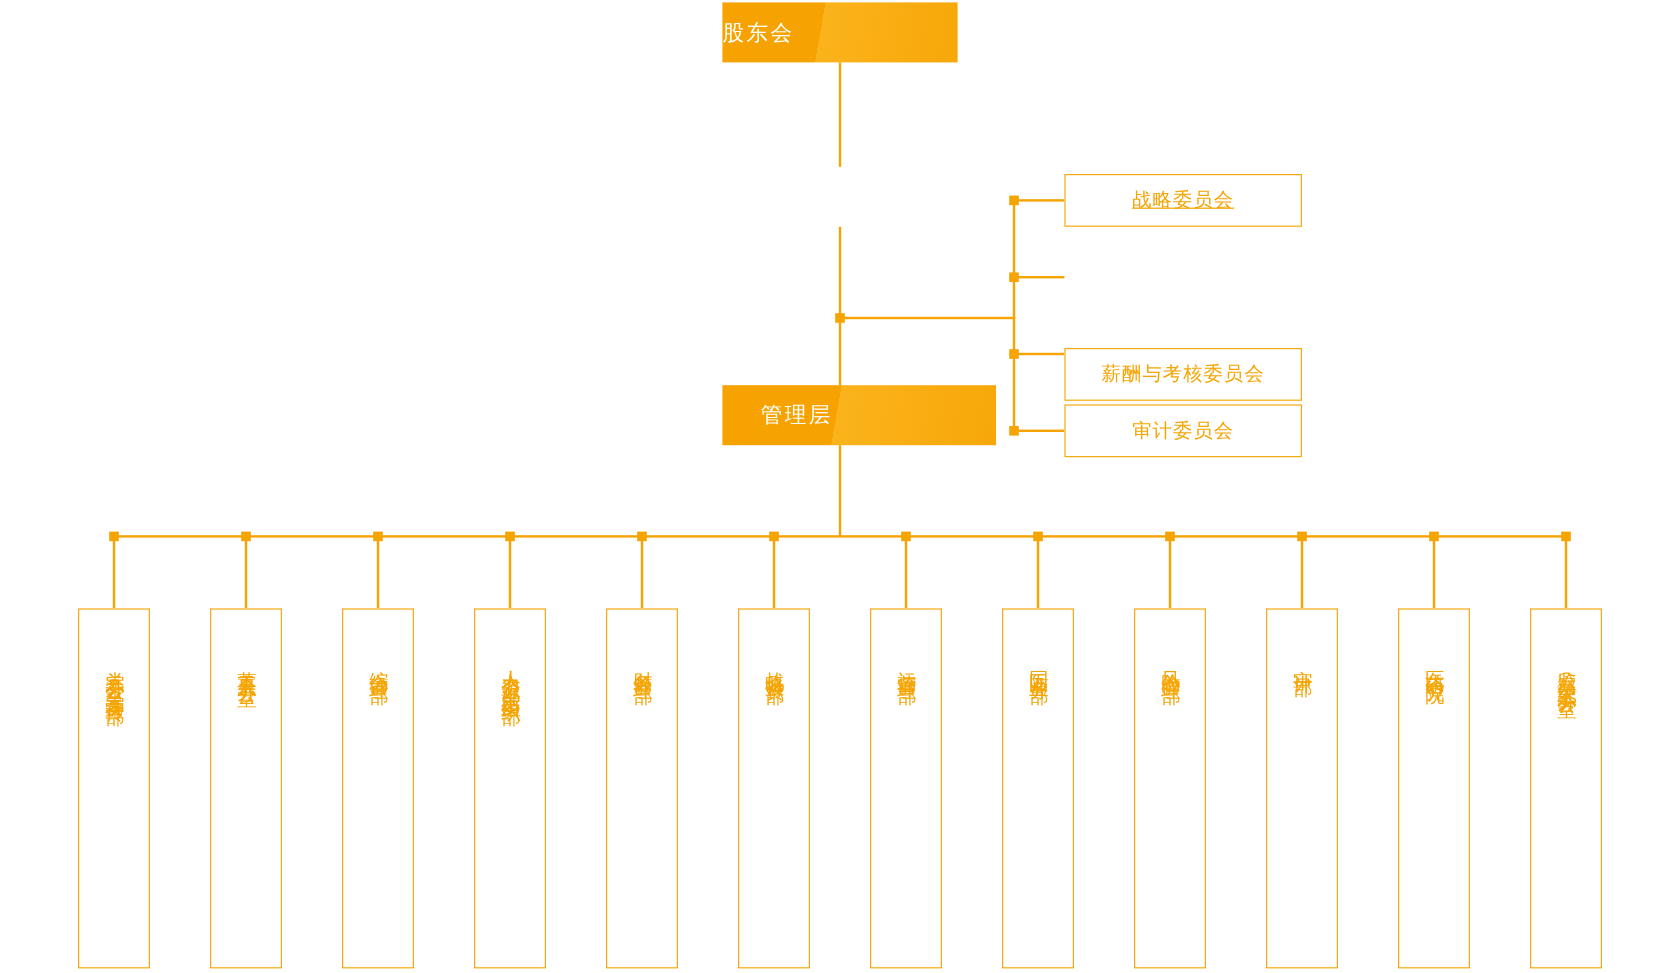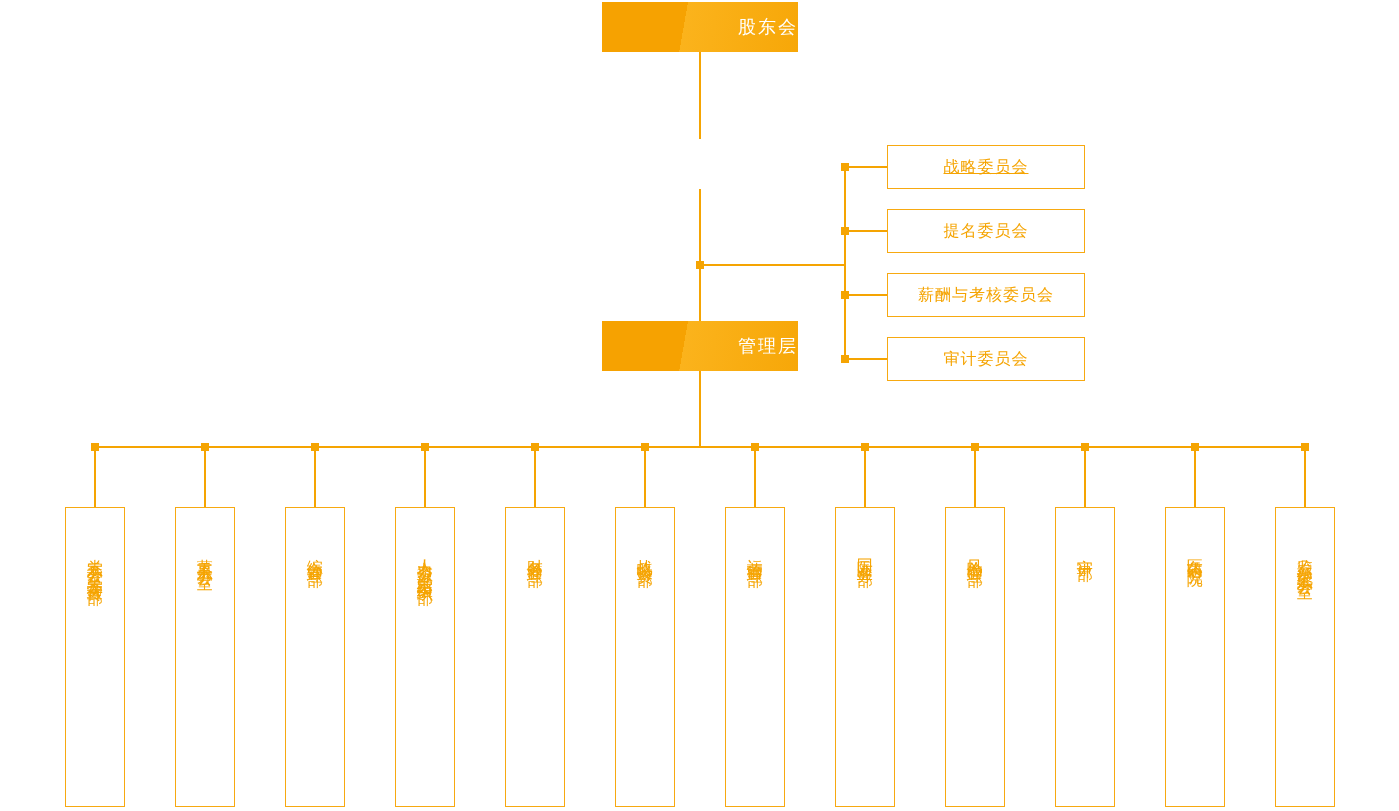--- a/index.html
+++ b/index.html
@@ -11,21 +11,21 @@
     font-family: "Liberation Sans", sans-serif;
     overflow: hidden;
   }
   
   .filled-node {
     position: absolute;
     width: 196px;
     height: 50px;
     display: flex;
     align-items: center;
-    justify-content: flex-end;
+    justify-content: flex-start;
     color: #ffffff;
     font-size: 18px;
     letter-spacing: 2px;
     background: linear-gradient(100deg, #f6a201 0%, #f6a201 42%, #fbb31c 42%, #f7a708 100%);
   }
   
   .committee {
     position: absolute;
     left: 887px;
     width: 198px;
@@ -73,21 +73,21 @@
   }
 </style>
 </head>
 <body>
 
 <div class="stage">
 
   <div class="filled-node" style="left:602px; top:2px;">
     <span>股东会</span>
   </div>
-  <div class="filled-node" style="left:602px; top:321px;">
+  <div class="filled-node" style="left:602px; top:321px;padding-left:32px;">
     <span>管理层</span>
   </div>
 
   <div class="vline" style="left:699px; top:52px; width:2px; height:87px;"></div>
   <div class="vline" style="left:699px; top:189px; width:2px; height:132px;"></div>
   <div class="vline" style="left:699px; top:371px; width:2px; height:76px;"></div>
 
   <div class="hline" style="left:700px; top:264px; width:146px; height:2px;"></div>
   <div class="vline" style="left:844px; top:166px; width:2px; height:194px;"></div>
   <div class="hline" style="left:845px; top:166px; width:42px; height:2px;"></div>
@@ -96,24 +96,21 @@
   <div class="hline" style="left:845px; top:358px; width:42px; height:2px;"></div>
   <div class="marker" style="left:696px; top:261px;"></div>
   <div class="marker" style="left:841px; top:163px;"></div>
   <div class="marker" style="left:841px; top:227px;"></div>
   <div class="marker" style="left:841px; top:291px;"></div>
   <div class="marker" style="left:841px; top:355px;"></div>
 
   <div class="committee" style="top:145px;text-decoration:underline;">
     <span>战略委员会</span>
   </div>
-  <div class="committee" style="top:209px;">
-    <span>提名委员会</span>
-  </div>
-  <div class="committee" style="top:273px;font-family:Liberation Mono, monospace;">
+  <div class="committee" style="top:290px;font-family:Liberation Mono, monospace;">
     <span>薪酬与考核委员会</span>
   </div>
   <div class="committee" style="top:337px;">
     <span>审计委员会</span>
   </div>
 
   <div class="hline" style="left:94px; top:446px; width:1212px; height:2px;"></div>
 
   <div class="marker" style="left:91px;  top:443px;"></div>
   <div class="marker" style="left:201px; top:443px;"></div>

